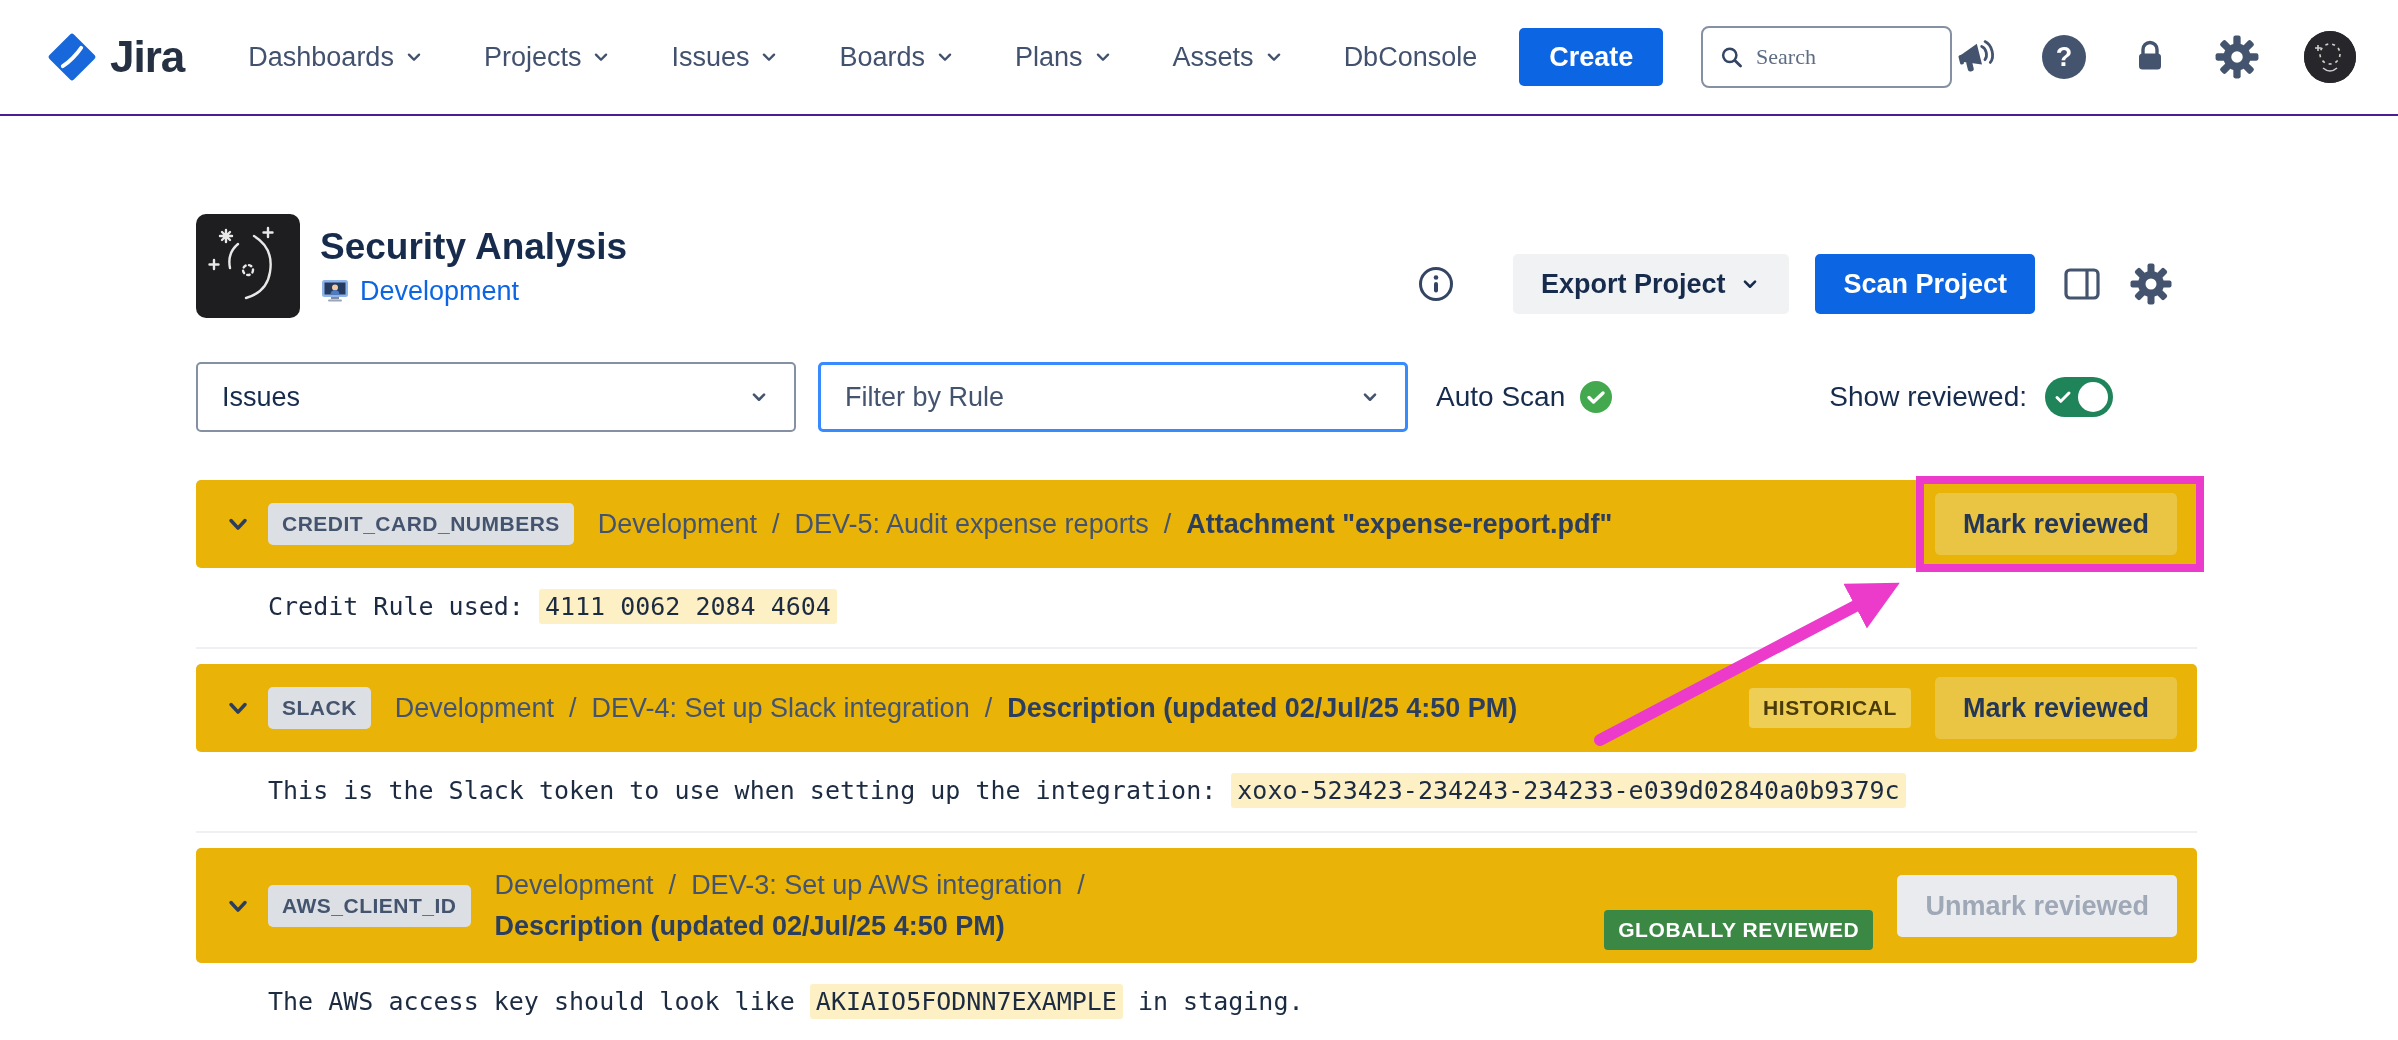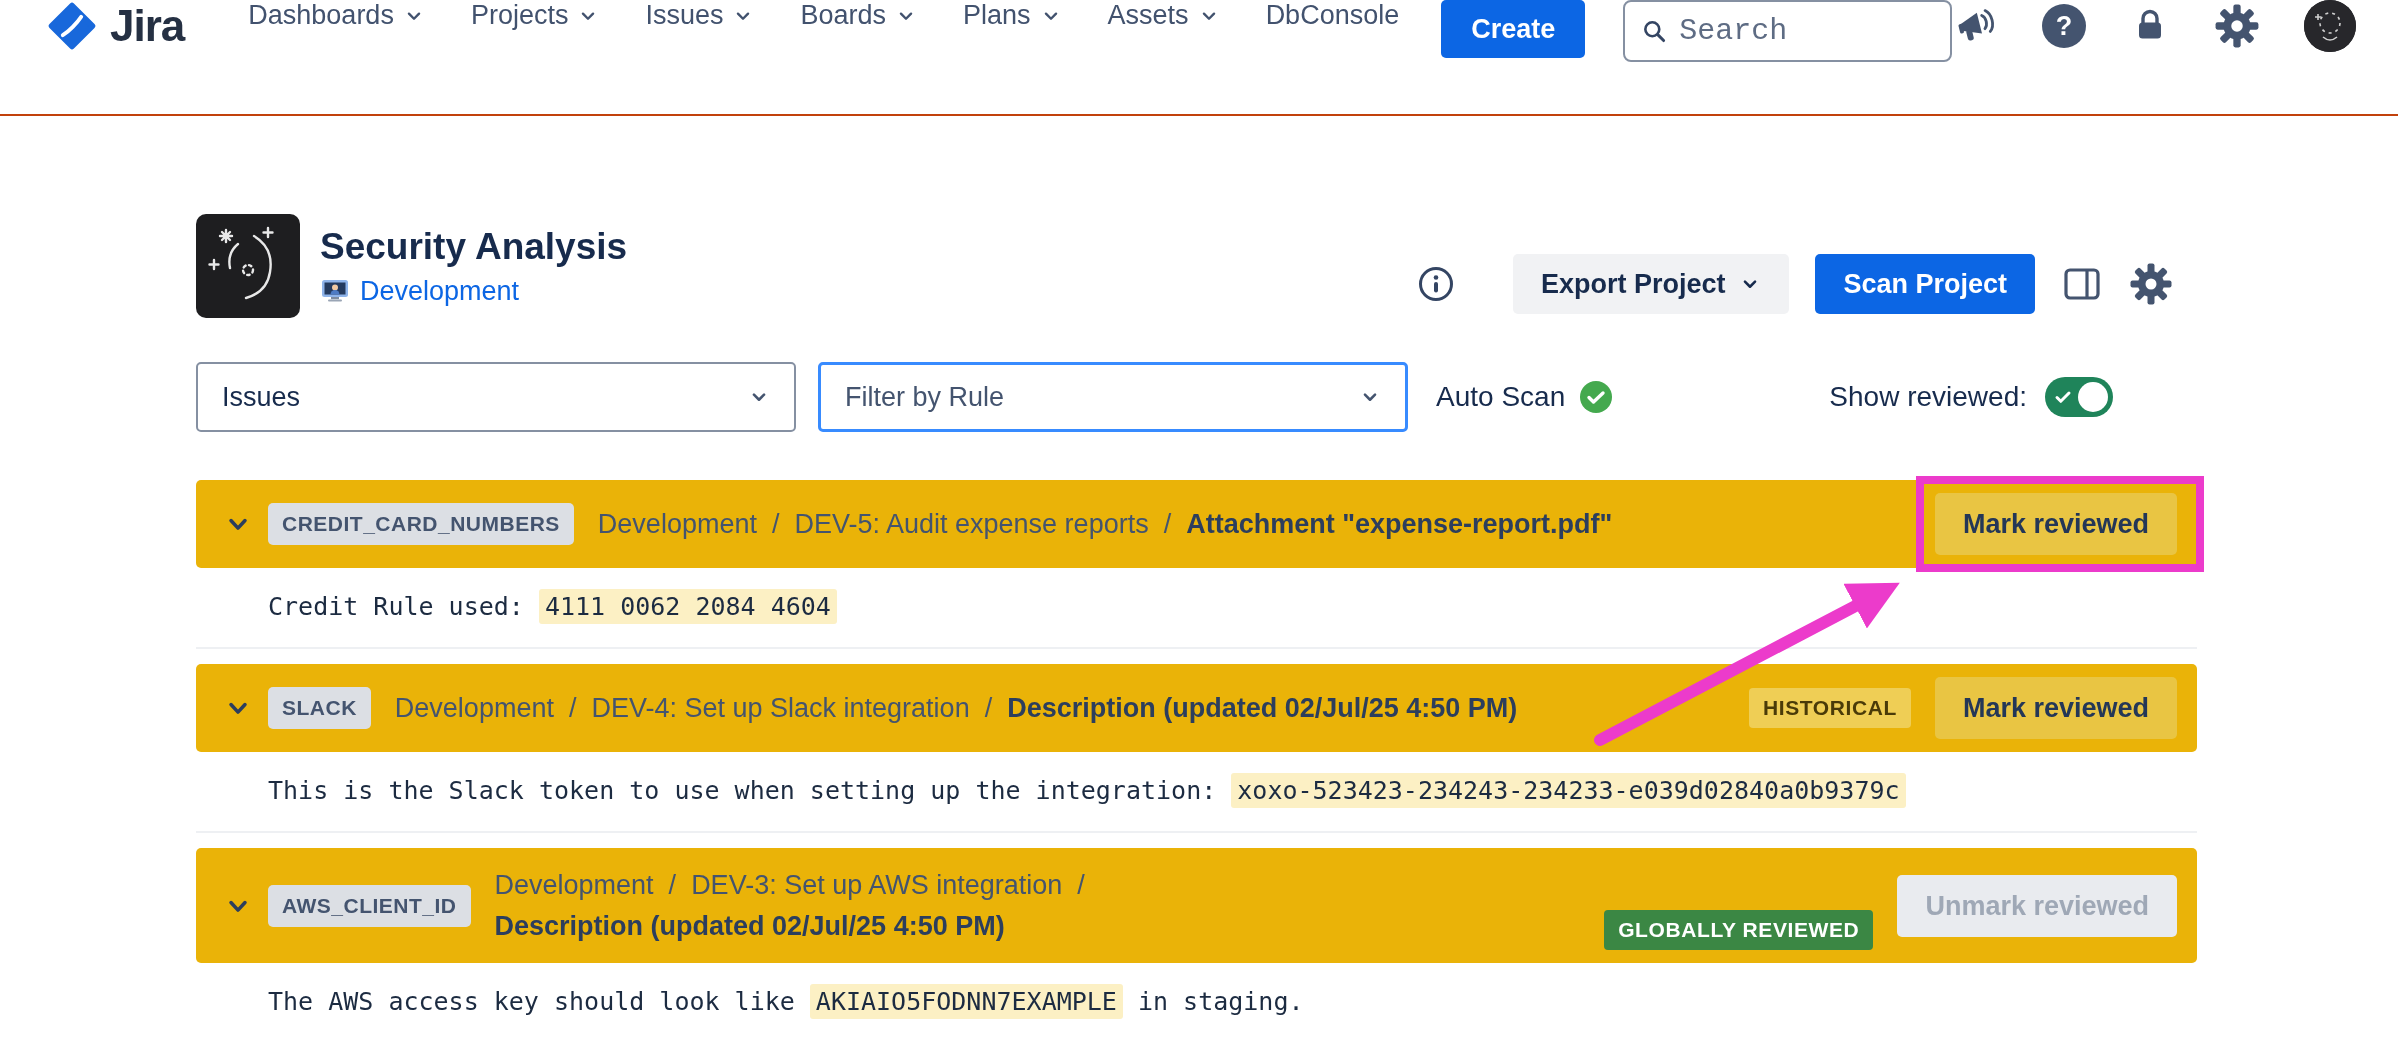--- a/index.html
+++ b/index.html
@@ -1,28 +1,28 @@
 <!DOCTYPE html>
 <html><head>
 <meta charset="utf-8">
 <style>
   *{margin:0;padding:0;box-sizing:border-box;}
   body{font-family:"Liberation Sans",sans-serif;background:#fff;color:#172B4D;}
   .app{position:relative;width:2398px;height:1040px;overflow:hidden;background:#fff;}
 
   
-  .topbar{display:flex;align-items:flex-start;height:116px;padding:0 42px 0 46px;border-bottom:2px solid #c2410c;}
+  .topbar{display:flex;align-items:center;height:116px;padding:0 42px 0 46px;border-bottom:2px solid #4c1d95;}
   .logo{display:flex;align-items:center;gap:12px;margin-right:64px;cursor:pointer;}
   .logo-text{font-size:44px;font-weight:600;color:#253043;letter-spacing:-1px;}
-  .main-nav{display:flex;align-items:center;gap:46px;}
+  .main-nav{display:flex;align-items:center;gap:59px;}
   .nav-item{display:flex;align-items:center;gap:9px;font-size:27px;font-weight:500;color:#42526E;cursor:pointer;white-space:nowrap;}
   .chev{width:22px;height:22px;color:#42526E;flex:none;}
   .create-btn{margin-left:42px;height:58px;padding:0 30px;border:none;border-radius:5px;background:#0C66E4;color:#fff;font-family:inherit;font-size:27px;font-weight:700;cursor:pointer;}
   .search-box{margin-left:38px;display:flex;align-items:center;gap:12px;width:342px;height:62px;padding:0 16px;border:2px solid #8590A2;border-radius:8px;background:#fff;}
-  .search-box input{width:100%;border:none;outline:none;font-family:Liberation Mono, monospace;font-size:30px;color:#000000;background:transparent;}
+  .search-box input{width:100%;border:none;outline:none;font-family:Liberation Serif, serif;font-size:22px;color:#000000;background:transparent;}
   .search-box input::placeholder{color:#5E6C84;}
   .topbar-icons{margin-left:auto;display:flex;align-items:center;gap:44px;}
   .icon-btn{display:flex;align-items:center;justify-content:center;background:none;border:none;cursor:pointer;padding:0;}
   .help-bubble{width:44px;height:44px;border-radius:50%;background:#44546F;color:#fff;font-size:27px;font-weight:700;display:flex;align-items:center;justify-content:center;}
   .user-avatar{width:52px;height:52px;border-radius:50%;background:#27272B;overflow:hidden;display:flex;align-items:center;justify-content:center;}
 
   
   .page{padding-left:196px;}
   .content{width:2001px;}
 

